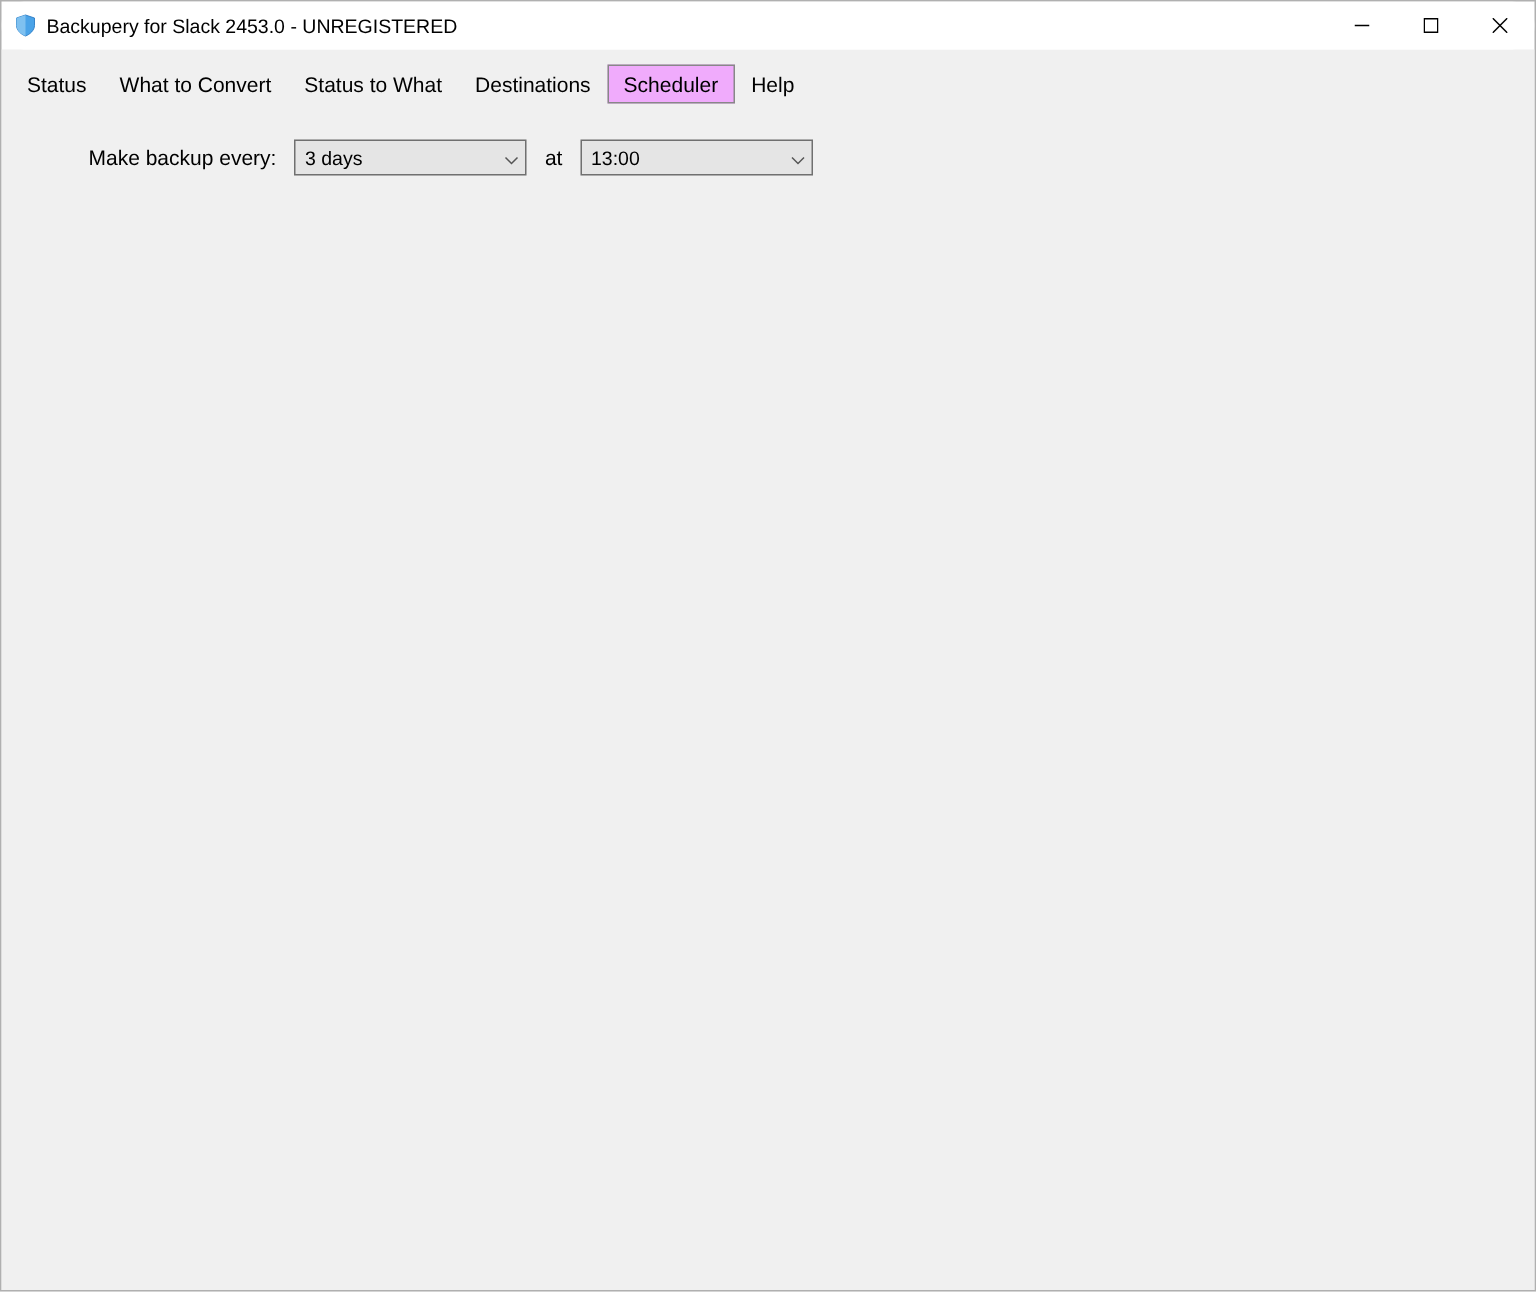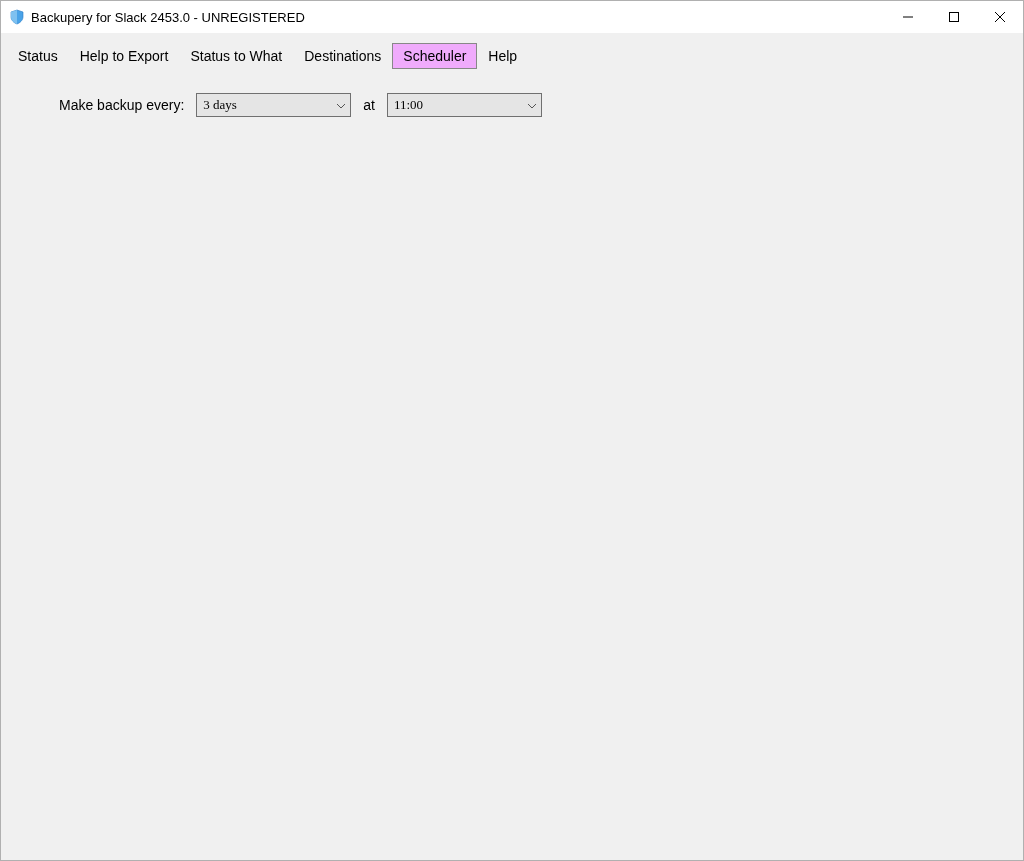--- a/index.html
+++ b/index.html
@@ -90,21 +90,20 @@
     .combo {
       display: inline-flex;
       align-items: center;
       justify-content: space-between;
       background: #e5e5e5;
       border: 1px solid #707070;
       height: 24px;
       padding: 0 4px 0 6px;
       font-size: 13px;
       cursor: pointer;
-      font-family: Liberation Serif, serif;
     }
     .combo.interval {
       width: 155px;
     }
     .combo.time {
       width: 155px;
     }
     .combo-arrow {
       margin-left: auto;
     }
@@ -136,21 +135,21 @@
         <line x1="0" y1="0" x2="10" y2="10" stroke="#000" stroke-width="1"></line>
         <line x1="10" y1="0" x2="0" y2="10" stroke="#000" stroke-width="1"></line>
       </svg>
     </button>
   </div>
 </div>
 
 <div class="content-area">
   <div class="tabs">
     <div class="tab">Status</div>
-    <div class="tab">Help to Export</div>
+    <div class="tab">What to Convert</div>
     <div class="tab">Status to What</div>
     <div class="tab">Destinations</div>
     <div class="tab active">Scheduler</div>
     <div class="tab">Help</div>
   </div>
 
   <div class="tab-body">
     <span class="label">Make backup every:</span>
 
     <div class="combo interval">
@@ -158,21 +157,21 @@
       <span class="combo-arrow">
         <svg width="10" height="6" viewBox="0 0 10 6">
           <path d="M1 1 L5 5 L9 1" fill="none" stroke="#555" stroke-width="1"></path>
         </svg>
       </span>
     </div>
 
     <span class="label">at</span>
 
     <div class="combo time">
-      <span>11:00</span>
+      <span>13:00</span>
       <span class="combo-arrow">
         <svg width="10" height="6" viewBox="0 0 10 6">
           <path d="M1 1 L5 5 L9 1" fill="none" stroke="#555" stroke-width="1"></path>
         </svg>
       </span>
     </div>
   </div>
 </div>
 
 </body></html>

